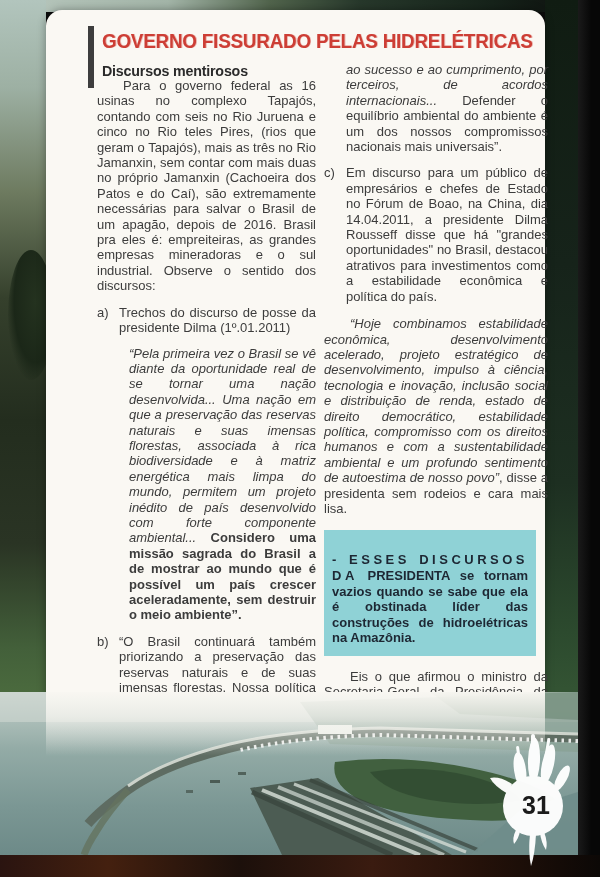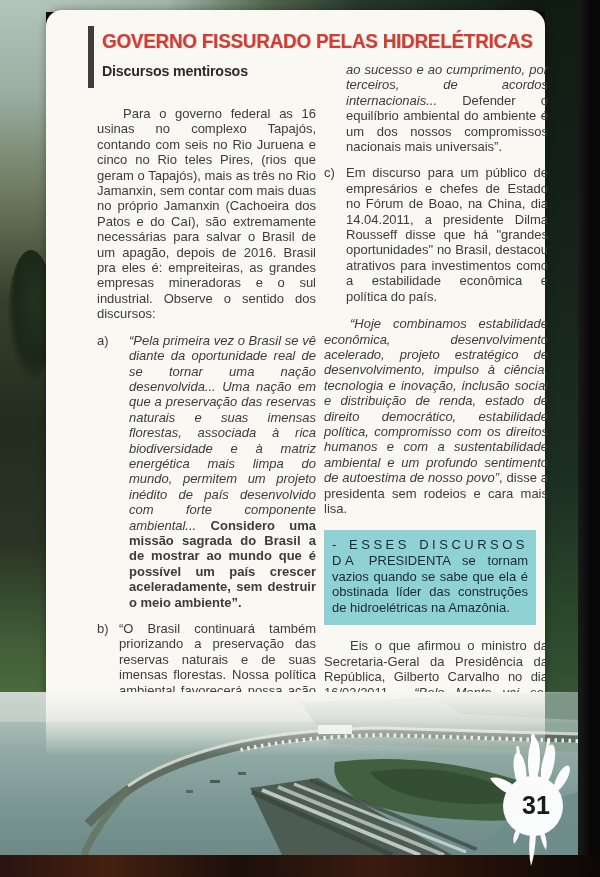--- a/index.html
+++ b/index.html
@@ -64,35 +64,35 @@
     font-size:15px;font-weight:bold;color:#2b2b2b;
     transform:scaleX(.95);transform-origin:left center;
     letter-spacing:-.2px;
   }
   
   .col{
     position:absolute;
     font-size:13px;line-height:15.4px;color:var(--body-text);
     text-align:justify;
   }
-  .col-left{left:97px;top:106px;width:219px;}
+  .col-left{left:97px;top:78px;width:219px;}
   .col-right{left:324px;top:62px;width:224px;}
   .indent{text-indent:26px;}
   p{margin-bottom:11px;}
   .hang{position:relative;padding-left:22px;}
   .hang .marker{position:absolute;left:0;top:0;}
   .quote-ind{margin-left:32px;}
   .it{font-style:italic;margin-top:32px;}
   .bi{font-weight:bold;}
   
   .callout{
     background:var(--callout-bg);
     color:var(--callout-text);
-    font-weight:normal;
-    padding:7px 8px 10px 8px;
+    font-weight:bold;
+    padding:22px 8px 10px 8px;
     margin:14px 12px 13px 0;
     line-height:15.6px;
     text-align:justify;
   }
   .callout .spread{letter-spacing:3.5px;}
   
   .dam-photo{
     position:absolute;left:0;top:692px;width:578px;height:163px;
   }
   .dam-photo svg{display:block;width:100%;height:100%;}
@@ -125,20 +125,21 @@
 <div class="card"></div>
 
 <div class="title-bar"></div>
 <div class="page-title">GOVERNO FISSURADO PELAS HIDRELÉTRICAS</div>
 <div class="page-subtitle">Discursos mentirosos</div>
 
 <div class="col col-left">
   <p class="indent">Para o governo federal as 16 usinas no complexo Tapajós, contando com seis no Rio Juruena e cinco no Rio teles Pires, (rios que geram o Tapajós), mais as três no Rio Jamanxin, sem contar com mais duas no próprio Jamanxin (Cachoeira dos Patos e do Caí), são extremamente necessárias para salvar o Brasil de um apagão, depois de 2016. Brasil pra eles é: empreiteiras, as grandes empresas mineradoras e o sul industrial. Observe o sentido dos discursos:</p>
   <div class="hang" style="margin-bottom:10px;">
     <span class="marker">a)</span>
+    <span>Trechos do discurso de posse da presidente Dilma (1º.01.2011)</span>
   </div>
   <p class="quote-ind"><span class="it">“Pela primeira vez o Brasil se vê diante da oportunidade real de se tornar uma nação desenvolvida... Uma nação em que a preservação das reservas naturais e suas imensas florestas, associada à rica biodiversidade e à matriz energética mais limpa do mundo, permitem um projeto inédito de país desenvolvido com forte componente ambiental... </span><span class="bi">Considero uma missão sagrada do Brasil a de mostrar ao mundo que é possível um país crescer aceleradamente, sem destruir o meio ambiente”.</span></p>
   <div class="hang">
     <span class="marker">b)</span>
     <span>“O Brasil continuará também priorizando a preservação das reservas naturais e de suas imensas florestas. Nossa política ambiental favorecerá nossa ação nos fóruns multilaterais. </span><span class="it">Mas o Brasil não condicionará sua ação ambiental</span>
   </div>
 </div>
 
 <div class="col col-right">
   <p class="quote-ind" style="margin-left:22px;"><span class="it">ao sucesso e ao cumprimento, por terceiros, de acordos internacionais... </span><span>Defender o equilíbrio ambiental do ambiente é um dos nossos compromissos nacionais mais universais”.</span></p>

